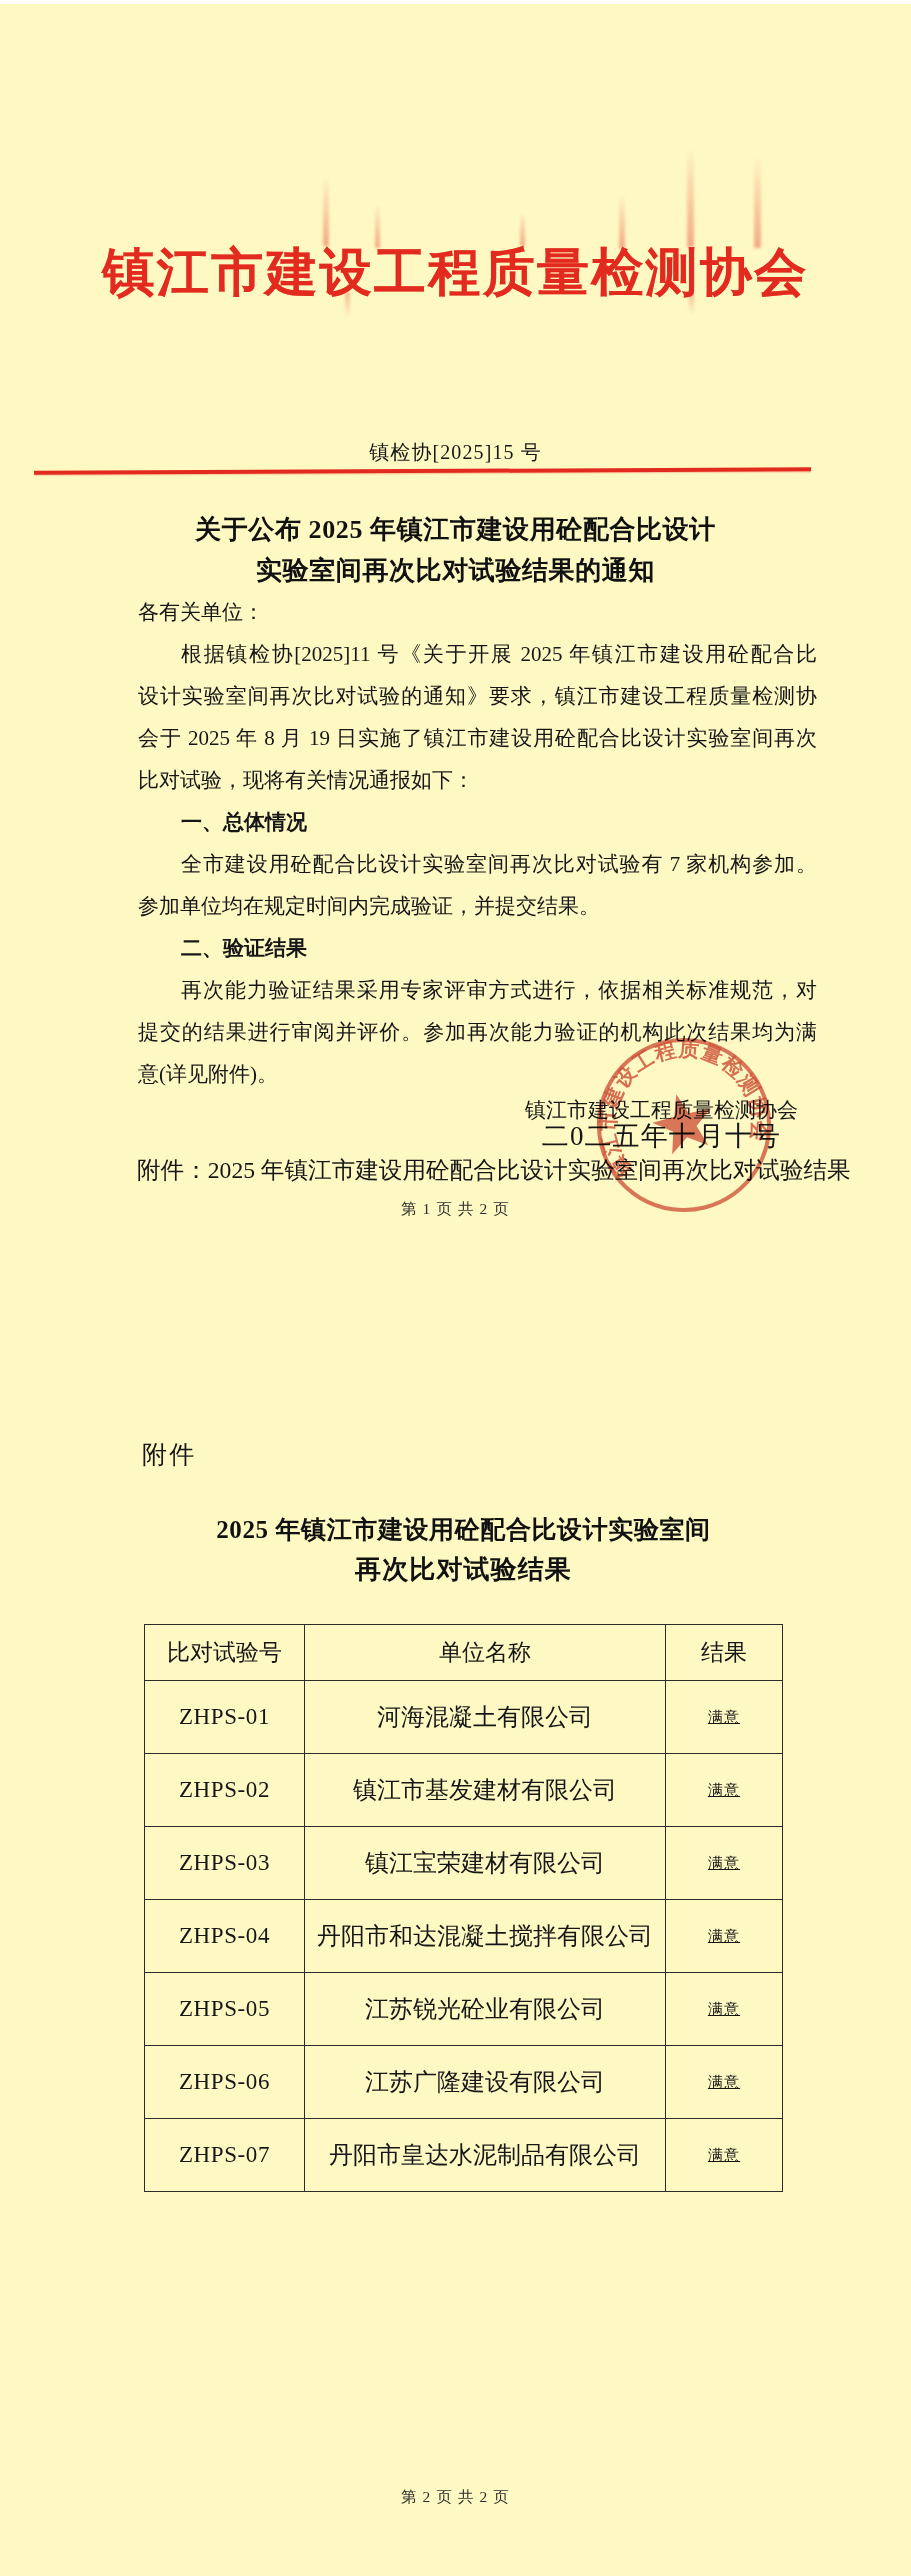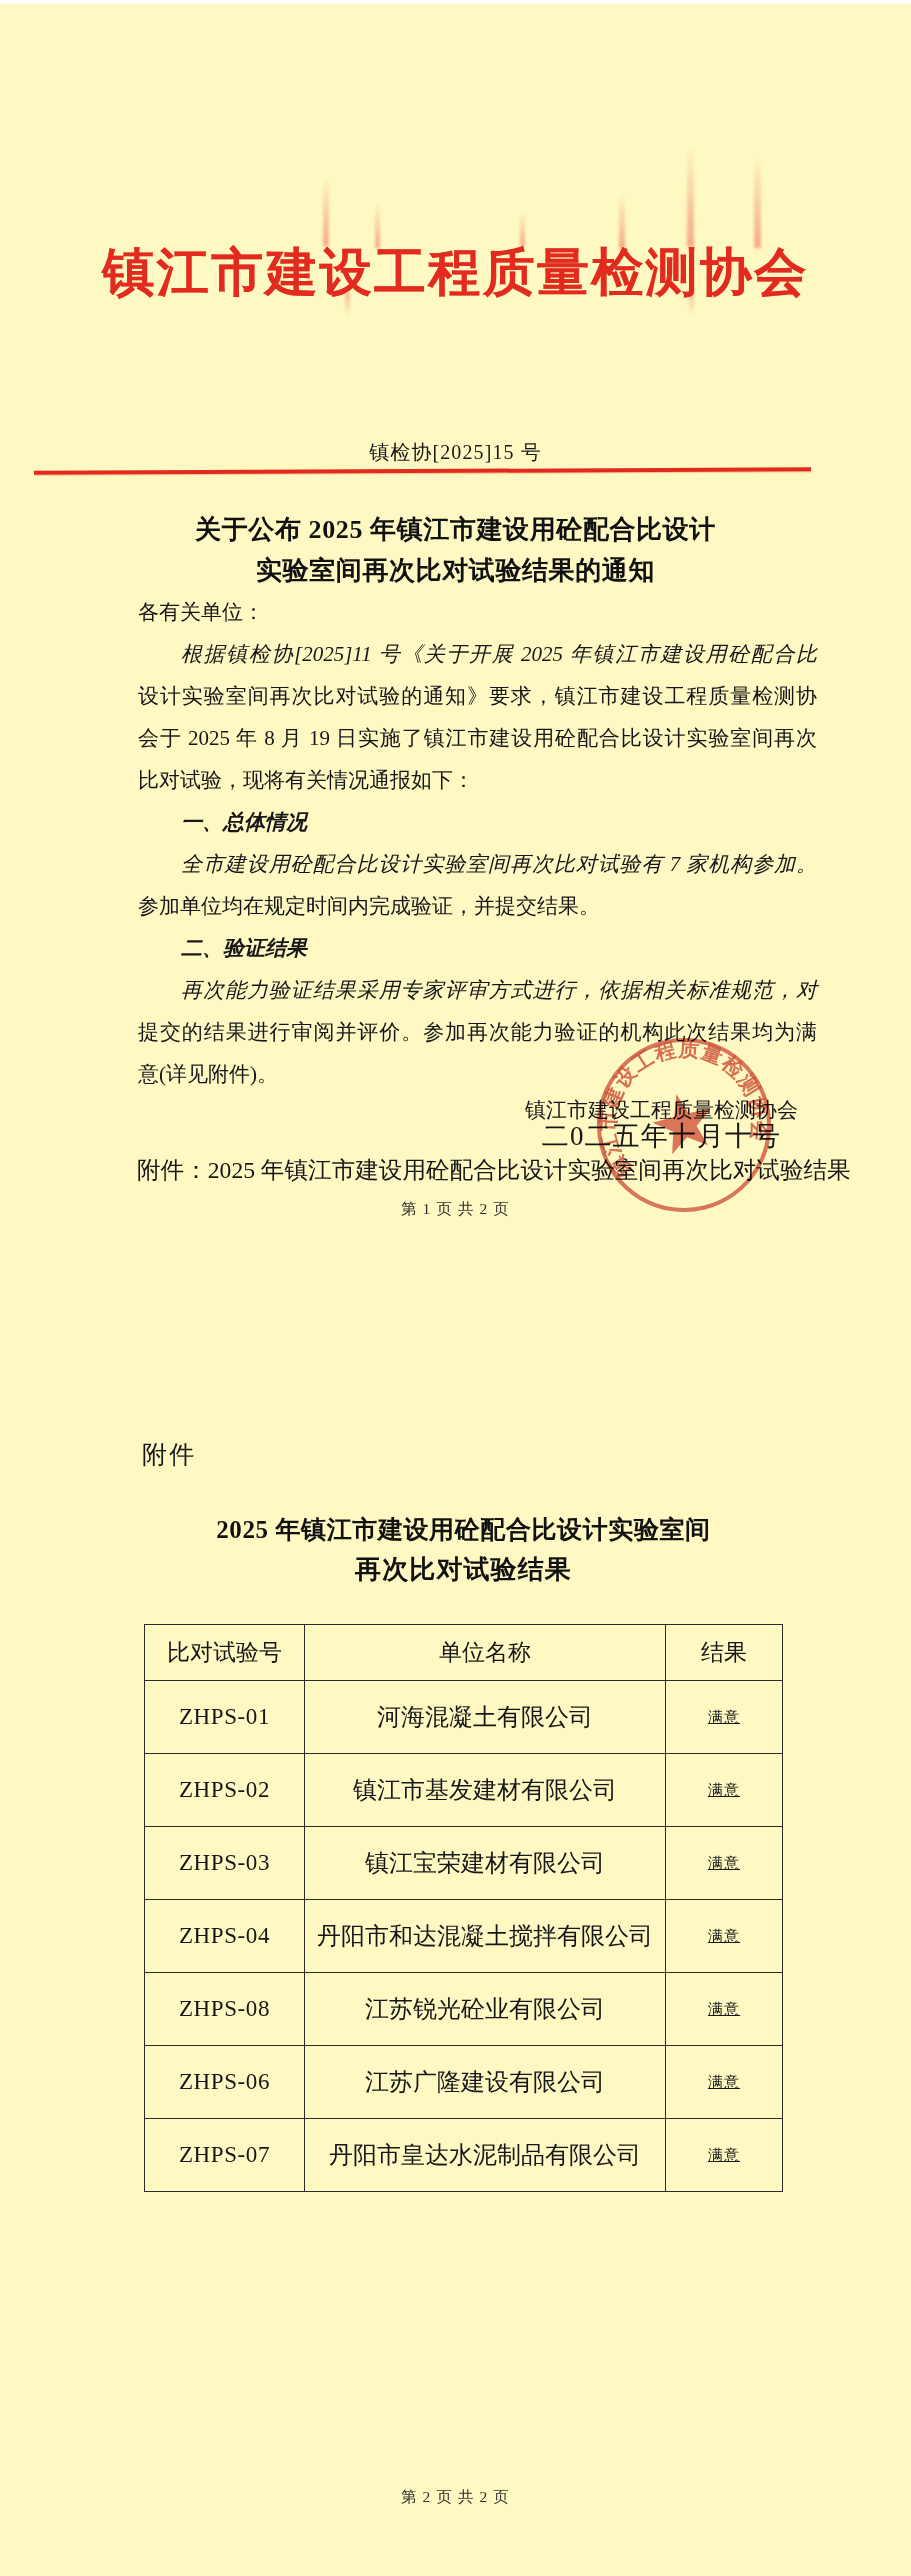--- a/index.html
+++ b/index.html
@@ -32,21 +32,21 @@
   }
   .doc-title{position:absolute;left:0;width:911px;text-align:center;font-weight:bold;font-size:26px;color:#111;letter-spacing:0.6px;}
   .doc-title.l1{top:508px;}
   .doc-title.l2{top:549px;}
 
   .body-lines{
     position:absolute;left:138px;top:587px;width:679px;
     font-size:21px;color:#161616;
   }
   .bodyline{height:42px;line-height:42px;white-space:nowrap;text-align:left;}
-  .bodyline.indent{padding-left:43px;font-style:italic;}
+  .bodyline.indent{padding-left:43px;}
   .bodyline.bold{font-weight:bold;white-space:nowrap;}
   .bodyline.full{white-space:normal;text-align:justify;text-align-last:justify;}
 
   .signature{position:absolute;left:520px;top:1093px;width:283px;text-align:center;}
   .signature .org{font-size:21px;line-height:26.4px;white-space:nowrap;color:#161616;}
   .signature .date{font-size:27px;line-height:26.4px;letter-spacing:1.1px;color:#161616;}
 
   .attachment-note{
     position:absolute;left:137px;top:1150px;width:747px;
     font-size:23.6px;color:#161616;white-space:nowrap;
@@ -179,21 +179,21 @@
           <td class="code">ZHPS-03</td>
           <td class="uname">镇江宝荣建材有限公司</td>
           <td class="result">满意</td>
         </tr>
         <tr>
           <td class="code">ZHPS-04</td>
           <td class="uname">丹阳市和达混凝土搅拌有限公司</td>
           <td class="result">满意</td>
         </tr>
         <tr>
-          <td class="code">ZHPS-08</td>
+          <td class="code">ZHPS-05</td>
           <td class="uname">江苏锐光砼业有限公司</td>
           <td class="result">满意</td>
         </tr>
         <tr>
           <td class="code">ZHPS-06</td>
           <td class="uname">江苏广隆建设有限公司</td>
           <td class="result">满意</td>
         </tr>
         <tr>
           <td class="code">ZHPS-07</td>

